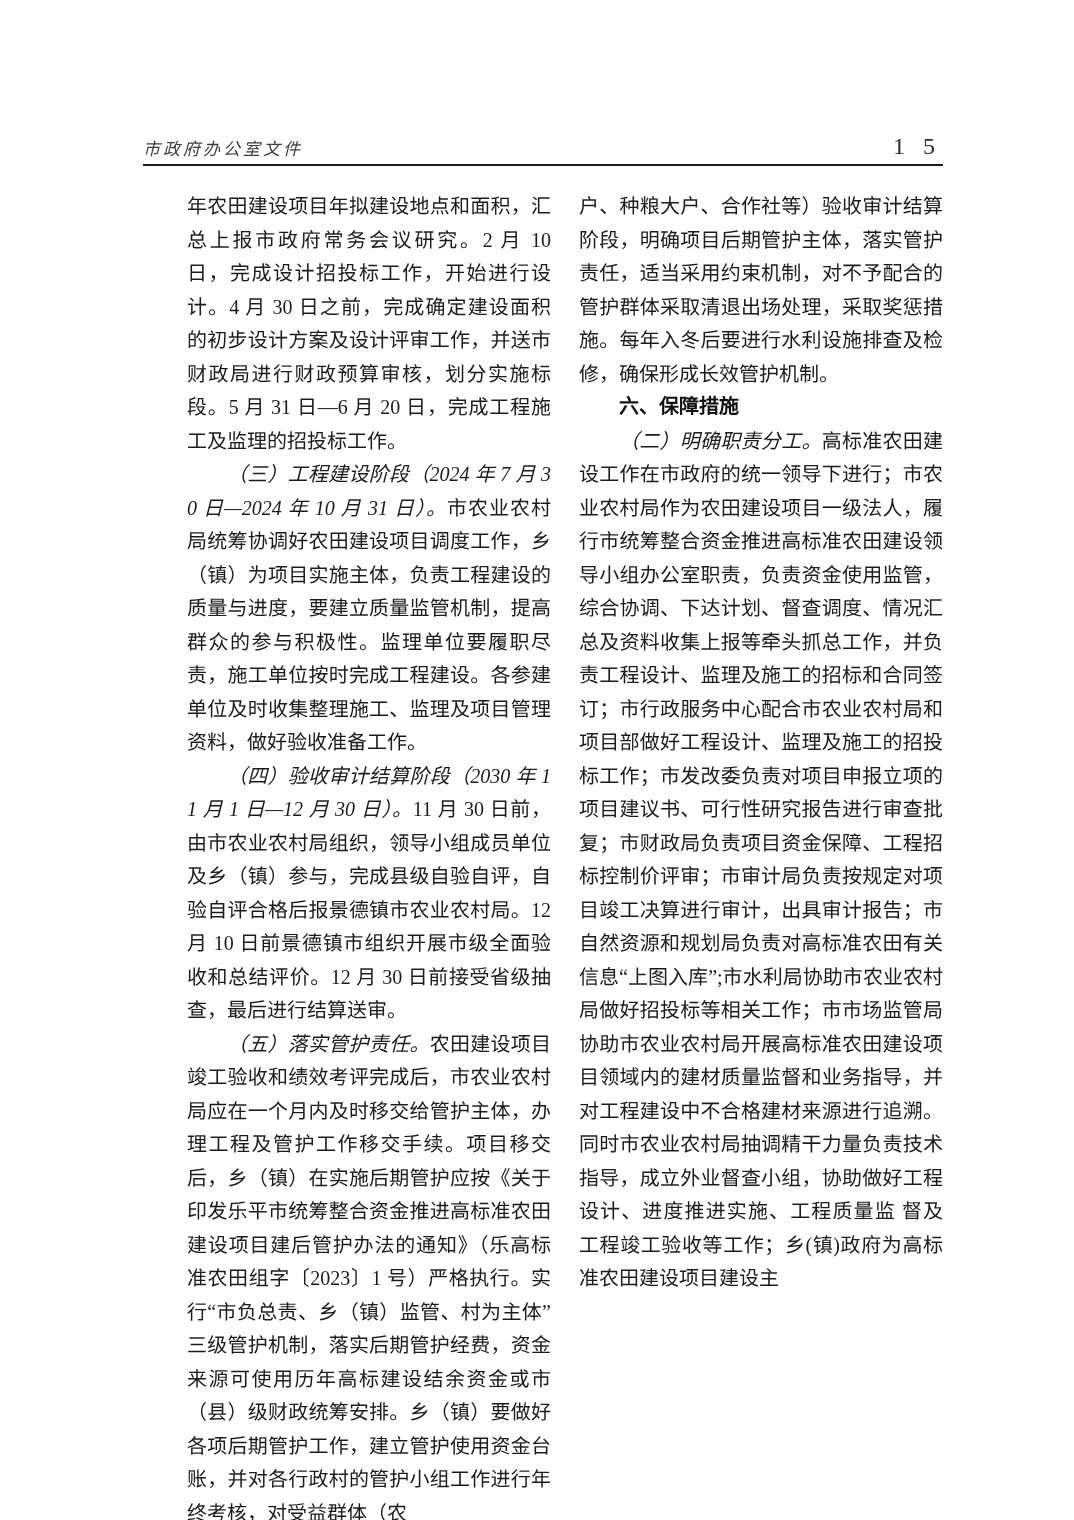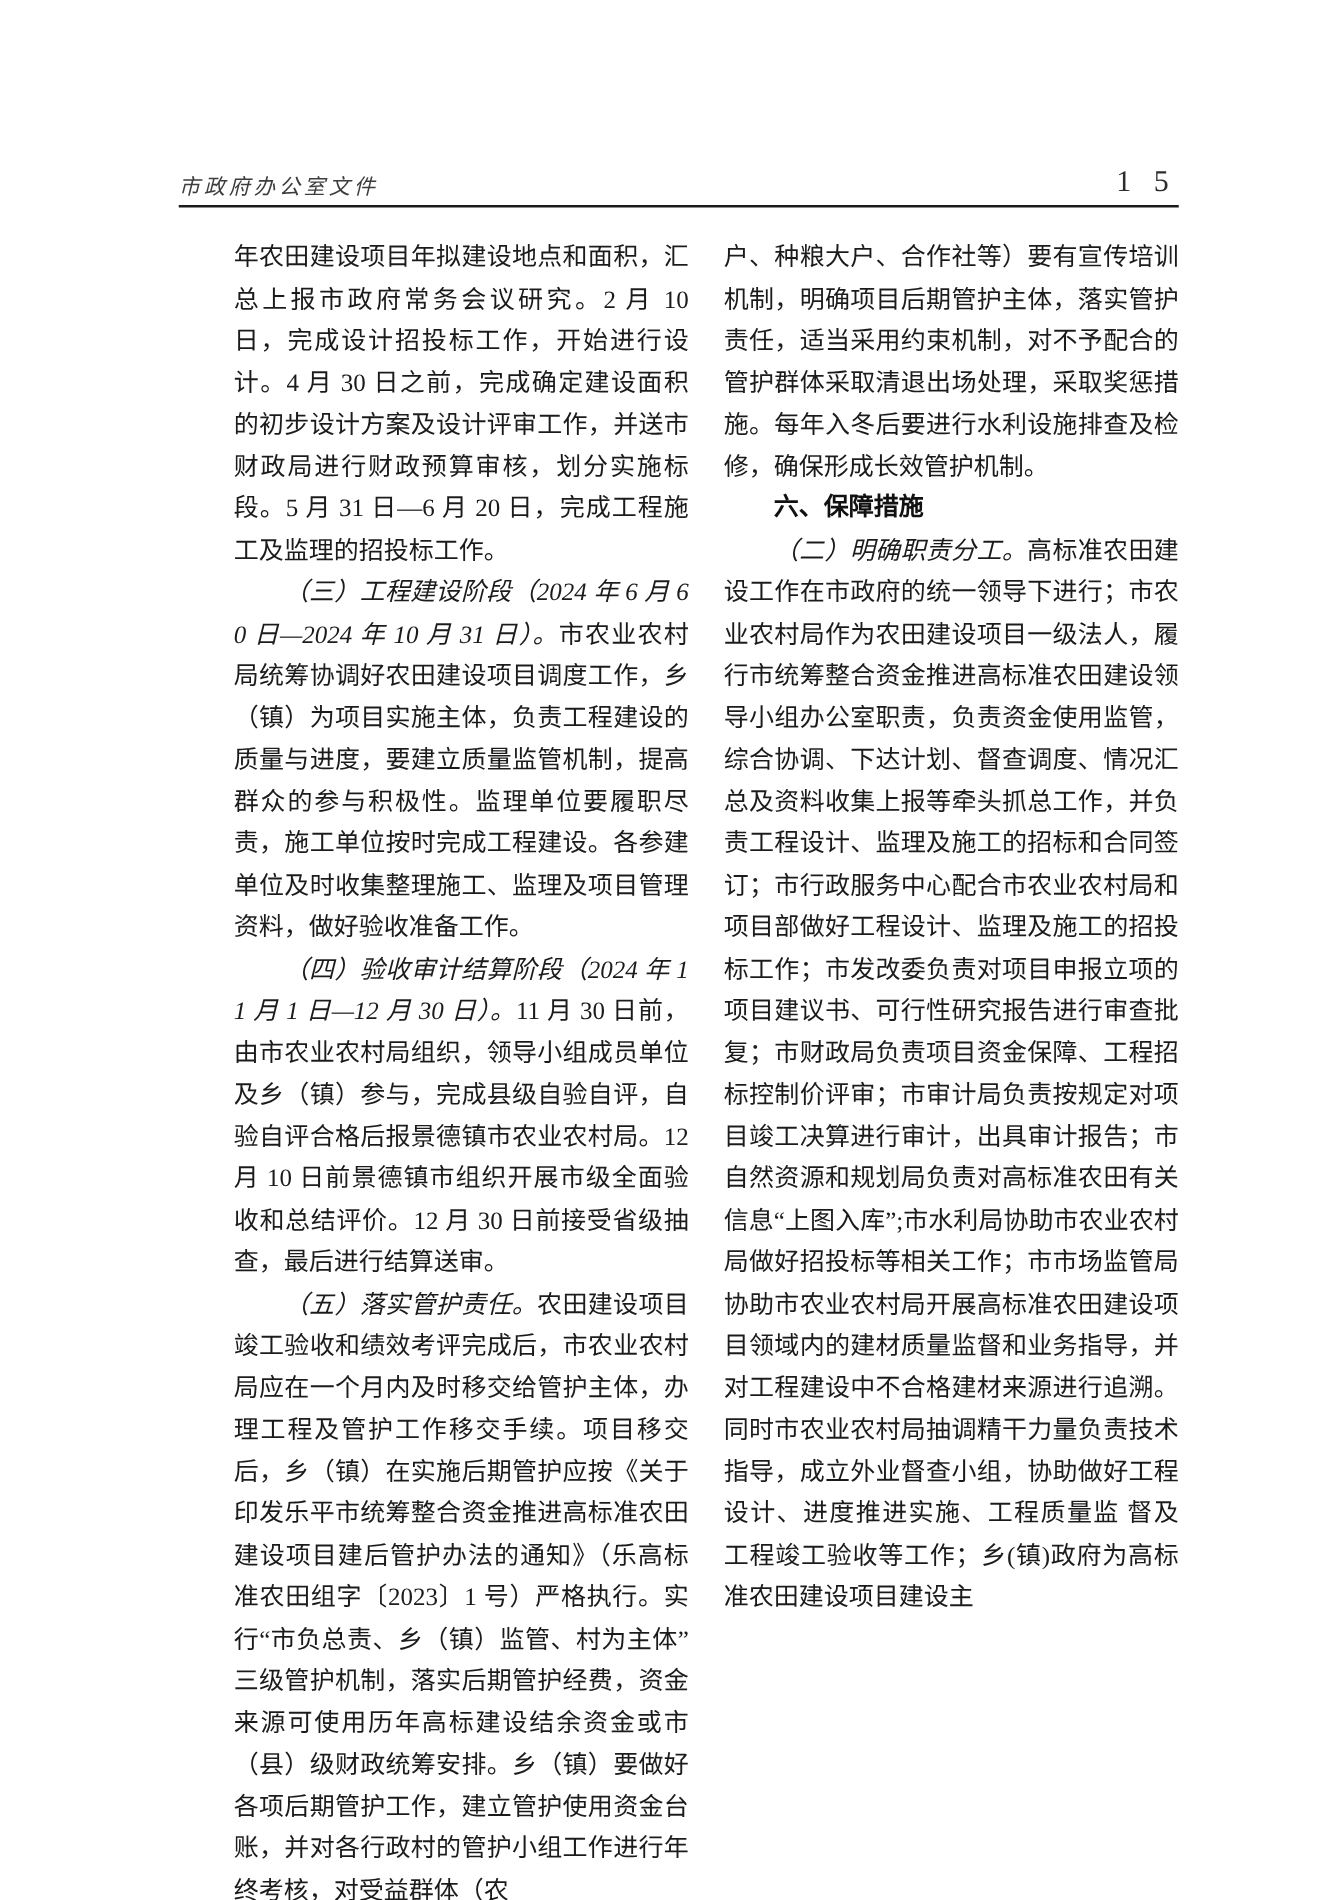--- a/index.html
+++ b/index.html
@@ -87,23 +87,23 @@
 <div class="page">
   <header class="hdr">
     <span class="hdr-title">市政府办公室文件</span>
     <span class="hdr-page">1 5</span>
   </header>
   <div class="rule"></div>
 
   <main class="content">
     <section class="col">
         <p>年农田建设项目年拟建设地点和面积，汇总上报市政府常务会议研究。2 月 10 日，完成设计招投标工作，开始进行设计。4 月 30 日之前，完成确定建设面积的初步设计方案及设计评审工作，并送市财政局进行财政预算审核，划分实施标段。5 月 31 日—6 月 20 日，完成工程施工及监理的招投标工作。</p>
-        <p class="indent"><span class="lead">（三）工程建设阶段（2024 年 6 月 60 日—2024 年 10 月 31 日）。</span>市农业农村局统筹协调好农田建设项目调度工作，乡（镇）为项目实施主体，负责工程建设的质量与进度，要建立质量监管机制，提高群众的参与积极性。监理单位要履职尽责，施工单位按时完成工程建设。各参建单位及时收集整理施工、监理及项目管理资料，做好验收准备工作。</p>
-        <p class="indent"><span class="lead">（四）验收审计结算阶段（2024 年 11 月 1 日—12 月 30 日）。</span>11 月 30 日前，由市农业农村局组织，领导小组成员单位及乡（镇）参与，完成县级自验自评，自验自评合格后报景德镇市农业农村局。12 月 10 日前景德镇市组织开展市级全面验收和总结评价。12 月 30 日前接受省级抽查，最后进行结算送审。</p>
+        <p class="indent"><span class="lead">（三）工程建设阶段（2024 年 7 月 30 日—2024 年 10 月 31 日）。</span>市农业农村局统筹协调好农田建设项目调度工作，乡（镇）为项目实施主体，负责工程建设的质量与进度，要建立质量监管机制，提高群众的参与积极性。监理单位要履职尽责，施工单位按时完成工程建设。各参建单位及时收集整理施工、监理及项目管理资料，做好验收准备工作。</p>
+        <p class="indent"><span class="lead">（四）验收审计结算阶段（2030 年 11 月 1 日—12 月 30 日）。</span>11 月 30 日前，由市农业农村局组织，领导小组成员单位及乡（镇）参与，完成县级自验自评，自验自评合格后报景德镇市农业农村局。12 月 10 日前景德镇市组织开展市级全面验收和总结评价。12 月 30 日前接受省级抽查，最后进行结算送审。</p>
         <p class="indent"><span class="lead">（五）落实管护责任。</span>农田建设项目竣工验收和绩效考评完成后，市农业农村局应在一个月内及时移交给管护主体，办理工程及管护工作移交手续。项目移交后，乡（镇）在实施后期管护应按《关于印发乐平市统筹整合资金推进高标准农田建设项目建后管护办法的通知》（乐高标准农田组字〔2023〕1 号）严格执行。实行“市负总责、乡（镇）监管、村为主体”三级管护机制，落实后期管护经费，资金来源可使用历年高标建设结余资金或市（县）级财政统筹安排。乡（镇）要做好各项后期管护工作，建立管护使用资金台账，并对各行政村的管护小组工作进行年终考核，对受益群体（农</p>
       </section>
     <section class="col">
-        <p>户、种粮大户、合作社等）要有宣传培训机制，明确项目后期管护主体，落实管护责任，适当采用约束机制，对不予配合的管护群体采取清退出场处理，采取奖惩措施。每年入冬后要进行水利设施排查及检修，确保形成长效管护机制。</p>
+        <p>户、种粮大户、合作社等）验收审计结算阶段，明确项目后期管护主体，落实管护责任，适当采用约束机制，对不予配合的管护群体采取清退出场处理，采取奖惩措施。每年入冬后要进行水利设施排查及检修，确保形成长效管护机制。</p>
         <p class="heading">六、保障措施</p>
         <p class="indent"><span class="lead">（二）明确职责分工。</span>高标准农田建设工作在市政府的统一领导下进行；市农业农村局作为农田建设项目一级法人，履行市统筹整合资金推进高标准农田建设领导小组办公室职责，负责资金使用监管，综合协调、下达计划、督查调度、情况汇总及资料收集上报等牵头抓总工作，并负责工程设计、监理及施工的招标和合同签订；市行政服务中心配合市农业农村局和项目部做好工程设计、监理及施工的招投标工作；市发改委负责对项目申报立项的项目建议书、可行性研究报告进行审查批复；市财政局负责项目资金保障、工程招标控制价评审；市审计局负责按规定对项目竣工决算进行审计，出具审计报告；市自然资源和规划局负责对高标准农田有关信息“上图入库”;市水利局协助市农业农村局做好招投标等相关工作；市市场监管局协助市农业农村局开展高标准农田建设项目领域内的建材质量监督和业务指导，并对工程建设中不合格建材来源进行追溯。同时市农业农村局抽调精干力量负责技术指导，成立外业督查小组，协助做好工程设计、进度推进实施、工程质量监 督及工程竣工验收等工作；乡(镇)政府为高标准农田建设项目建设主</p>
       </section>
   </main>
 </div>
 
 </body></html>

